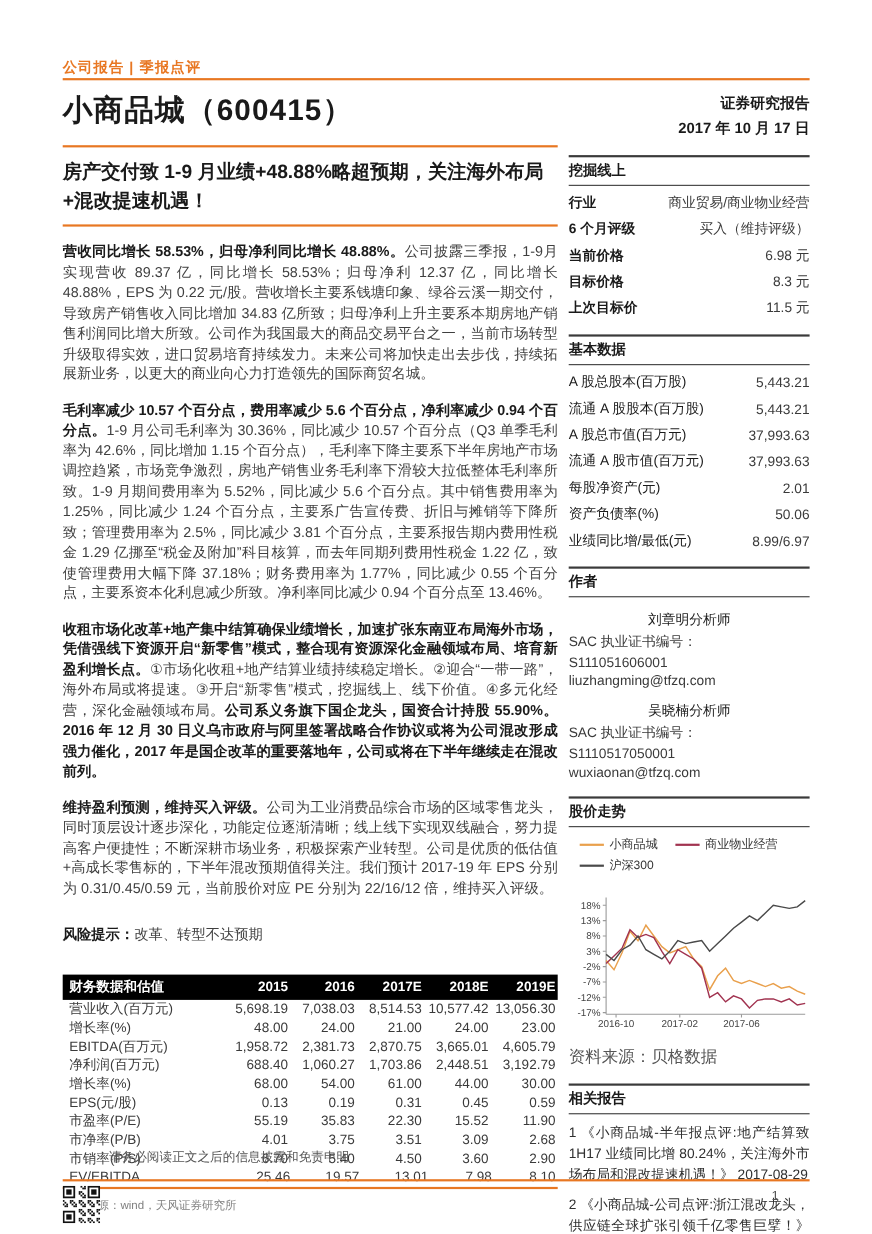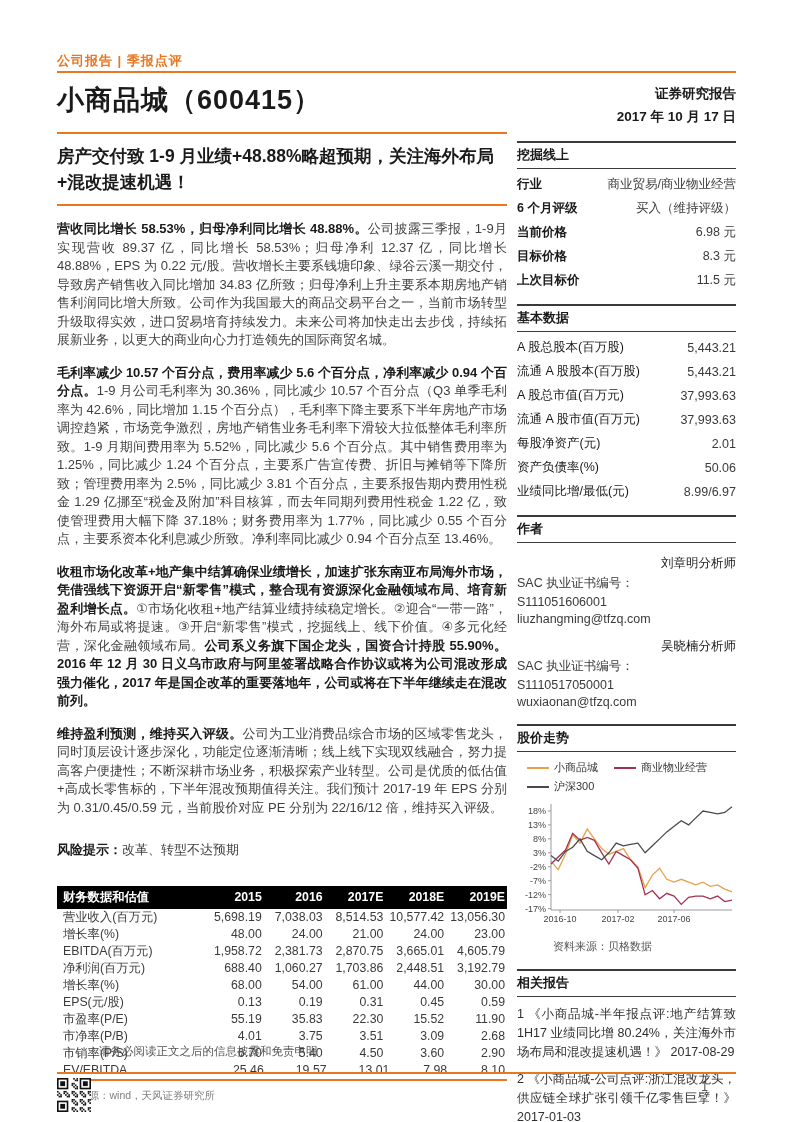--- a/index.html
+++ b/index.html
@@ -30,26 +30,26 @@
   .doc-type{text-align:right;font-weight:bold;font-size:13.5px;color:#1a1a1a;}
   .doc-date{text-align:right;font-weight:bold;font-size:13.5px;color:#1a1a1a;margin-top:5px;}
   .section{margin-top:15px;}
   .sec-head{border-top:2px solid #3a3a3a;border-bottom:1px solid #3a3a3a;font-weight:bold;
             color:#1a1a1a;padding:3px 0 4px 0;font-size:13px;}
   .kv-row{display:flex;justify-content:space-between;margin-top:7px;align-items:center;}
   .kv-label{color:#1a1a1a;white-space:nowrap;}
   .kv-bold .kv-label{font-weight:bold;}
   .kv-value{text-align:right;max-width:132px;color:#3a3a3a;}
   .author-block{margin-top:12px;}
-  .author-row{display:flex;justify-content:flex-end;color:#1a1a1a;}
+  .author-row{display:flex;justify-content:center;color:#1a1a1a;}
   .author-line{margin-top:3px;color:#3a3a3a;}
-  .legend{display:flex;flex-wrap:wrap;margin:8px 0 0 10px;font-size:11px;color:#333;}
+  .legend{display:flex;flex-wrap:wrap;margin:8px 0 12px 10px;font-size:11px;color:#333;}
   .legend-item{display:flex;align-items:center;margin-right:16px;margin-bottom:4px;}
   .legend-swatch{width:22px;height:2px;margin-right:5px;}
-  .chart-source{font-size:11px;color:#555;margin-top:10px;margin-left:36px;}
+  .chart-source{font-size:15px;color:#555;margin-top:10px;}
   .report-item{margin-top:8px;font-size:12.5px;line-height:19px;text-align:justify;color:#2f2f2f;}
   
   .footrule{position:absolute;left:57px;top:1072px;width:679px;height:2px;background:#E87722;}
   .qr{position:absolute;left:57px;top:1078px;width:34px;height:34px;}
   .foot-text{position:absolute;left:99px;top:1044px;font-size:11.5px;color:#555;}
   .page-num{position:absolute;right:57px;top:1080px;font-size:12px;color:#555;}
 </style>
 </head>
 <body>
 

